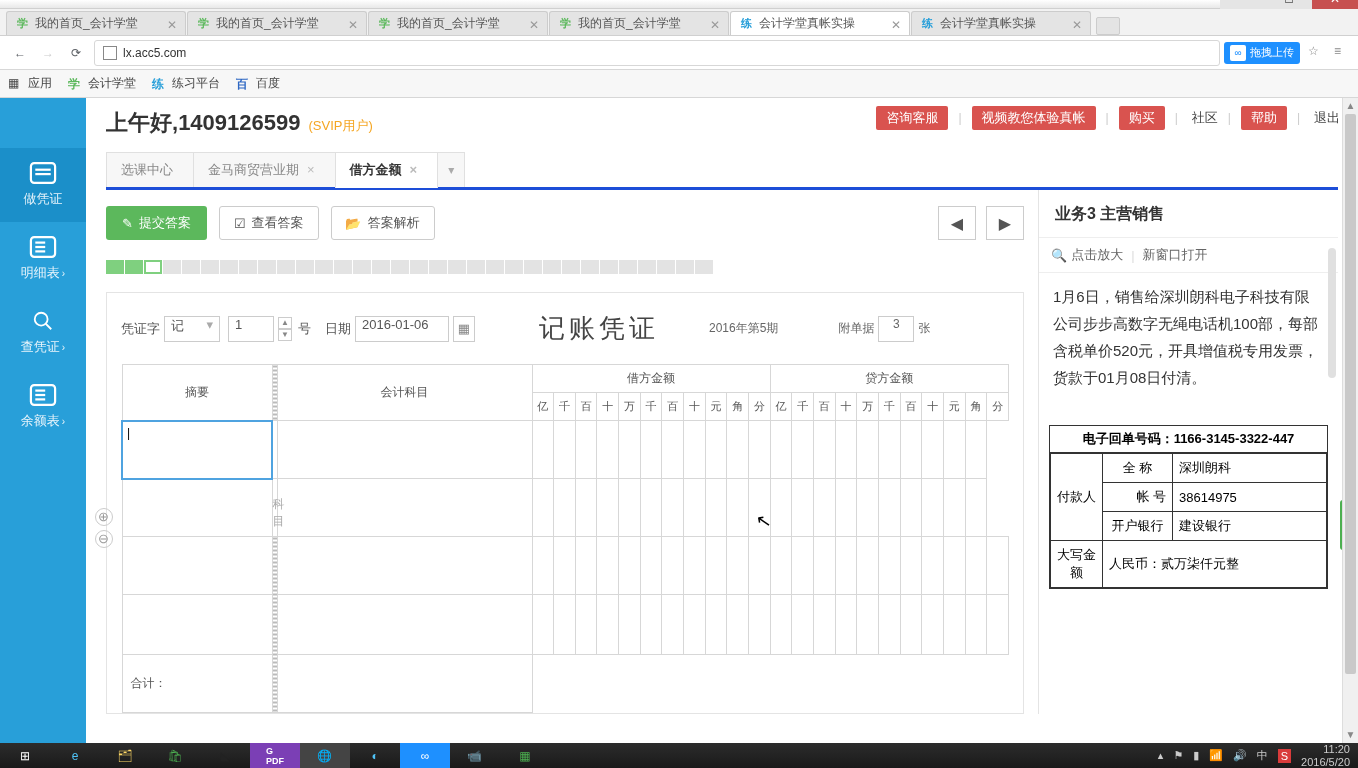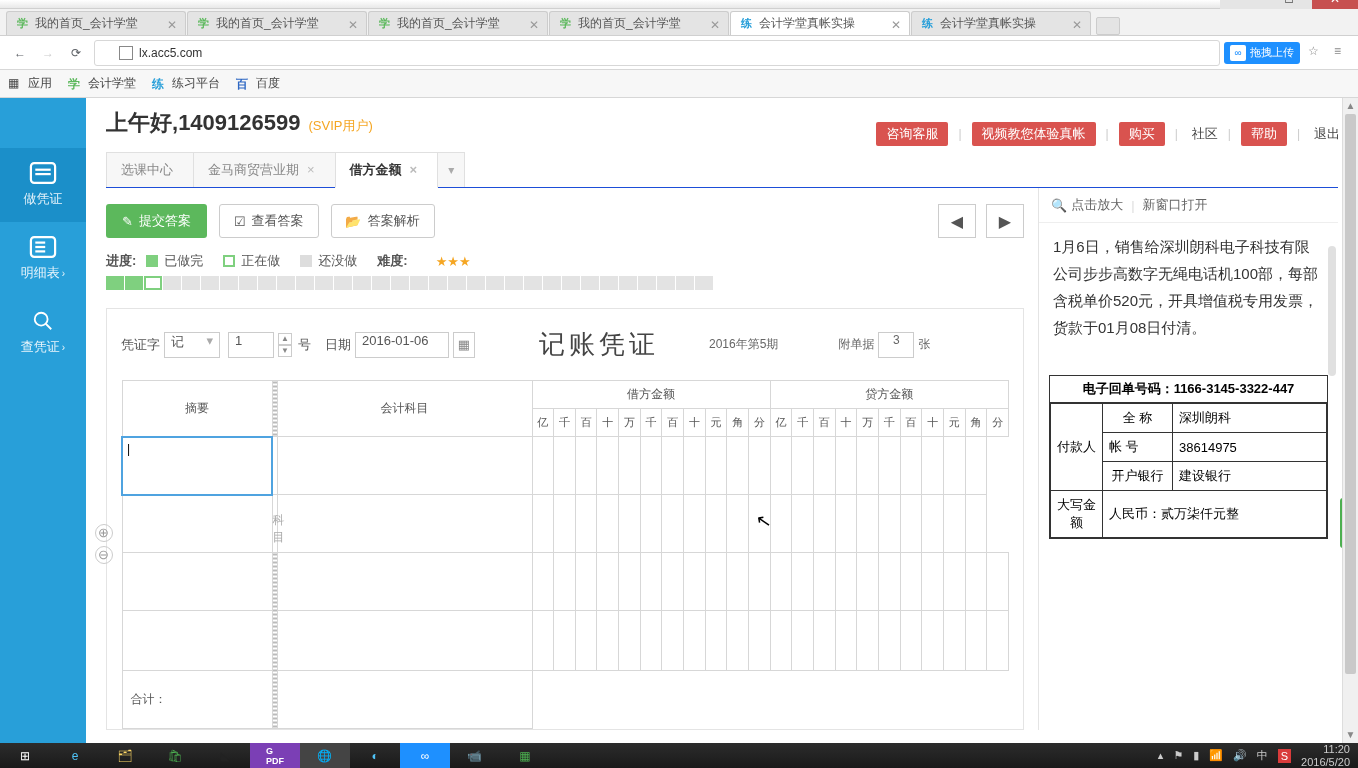--- a/index.html
+++ b/index.html
@@ -18,21 +18,21 @@
 .btab { height:24px; padding:0 26px 0 8px; display:flex; align-items:center; background:#e4e4e4; border:1px solid #ccc; border-bottom:none; border-radius:3px 3px 0 0; margin-right:1px; font-size:12px; color:#555; position:relative; min-width:180px; max-width:200px; }
 .btab.active { background:#fff; }
 .btab .favicon { width:15px; height:15px; margin-right:5px; display:inline-flex; align-items:center; justify-content:center; font-size:11px; font-weight:bold; }
 .btab .tclose { position:absolute; right:6px; width:12px; height:12px; color:#999; }
 .btab .ttext { overflow:hidden; text-overflow:ellipsis; white-space:nowrap; max-width:130px; }
 .newtab { width:24px; height:18px; background:#e4e4e4; border:1px solid #ccc; margin-left:4px; border-radius:2px; }
 
 
 .urlbar { height:34px; background:#fff; display:flex; align-items:center; border-bottom:1px solid #d7d7d7; padding:0 6px; }
 .nav-btn { width:28px; height:26px; display:flex; align-items:center; justify-content:center; color:#5f6368; }
-.urlfield { flex:1; height:26px; border:1px solid #d7d7d7; border-radius:3px; display:flex; align-items:center; padding:0 24px; margin:0 4px; }
+.urlfield { flex:1; height:26px; border:1px solid #d7d7d7; border-radius:3px; display:flex; align-items:center; padding:0 8px; margin:0 4px; }
 .urlfield .globe { width:14px; height:14px; border:1px solid #888; margin-right:6px; }
 .urlfield .urltext { flex:1; color:#333; }
 .upload-pill { background:#1e90ff; color:#fff; height:22px; padding:0 6px; border-radius:3px; display:flex; align-items:center; font-size:11px; }
 .upload-pill .ico { background:#fff; color:#1e90ff; width:16px; height:16px; border-radius:2px; margin-right:4px; display:flex; align-items:center; justify-content:center; font-size:10px; }
 .url-icon { width:18px; height:18px; margin-left:8px; color:#888; }
 
 
 .bookmarks { height:28px; background:#f7f7f7; display:flex; align-items:center; padding:0 8px; border-bottom:1px solid #d7d7d7; color:#444; }
 .bm-item { display:flex; align-items:center; margin-right:16px; }
 .bm-item .bico { width:16px; height:16px; margin-right:4px; }
@@ -43,26 +43,26 @@
 .ls-item { width:100%; display:flex; flex-direction:column; align-items:center; padding:14px 0; font-size:13px; cursor:pointer; }
 .ls-item.active { background:#1b8fc9; }
 .ls-icon { width:28px; height:22px; margin-bottom:6px; }
 .ls-item .chev { margin-left:2px; font-size:10px; }
 
 .main-area { flex:1; background:#fff; overflow:hidden; display:flex; flex-direction:column; position:relative; }
 .main-inner { padding:0 20px; }
 
 .greeting { font-size:22px; font-weight:bold; color:#333; padding:10px 0 6px 0; display:flex; align-items:baseline; }
 .greeting .svip { color:#f5a623; font-size:13px; font-weight:normal; margin-left:8px; }
-.top-links { position:absolute; right:18px; top:24px; display:flex; align-items:center; }
+.top-links { position:absolute; right:18px; top:8px; display:flex; align-items:center; }
 .top-links .red-btn { background:#d9534f; color:#fff; padding:3px 10px; font-size:13px; margin-left:10px; border-radius:2px; }
 .top-links .txt-link { color:#444; margin-left:14px; font-size:13px; }
 .top-links .sep { color:#ccc; margin-left:10px; }
 
-.page-tabs { display:flex; border-bottom:1px solid #1d4ed8; margin-top:8px; }
+.page-tabs { display:flex; border-bottom:3px solid #1d4ed8; margin-top:8px; }
 .ptab { padding:8px 20px 8px 14px; color:#888; background:#f7f7f7; border:1px solid #e0e0e0; border-bottom:none; margin-right:-1px; position:relative; font-size:13px; }
 .ptab.active { background:#fff; color:#333; border-bottom:1px solid #fff; margin-bottom:-1px; font-weight:bold; }
 .ptab .pclose { margin-left:8px; color:#bbb; }
 .ptab-arrow { width:28px; border:1px solid #e0e0e0; border-bottom:none; display:flex; align-items:center; justify-content:center; color:#aaa; background:#f7f7f7; }
 
 .toolbar { display:flex; align-items:center; padding:16px 0 14px 0; }
 .btn-green { background:#5cb85c; color:#fff; border:none; padding:8px 16px; border-radius:3px; display:flex; align-items:center; font-size:13px; }
 .btn-white { background:#fff; border:1px solid #ccc; color:#555; padding:7px 14px; border-radius:3px; display:flex; align-items:center; margin-left:12px; font-size:13px; }
 .btn-ico { margin-right:6px; }
 .toolbar .spacer { flex:1; }
@@ -236,20 +236,29 @@
           <line x1="5" y1="14" x2="14" y2="14" stroke="#fff" stroke-width="2"></line>
         </svg>
       <span><span>明细表</span><span class="chev">›</span></span>
     </div>
     <div class="ls-item">
       <svg class="ls-icon" viewBox="0 0 24 24">
           <circle cx="10" cy="10" r="7" fill="none" stroke="#fff" stroke-width="2"></circle>
           <line x1="15" y1="15" x2="21" y2="21" stroke="#fff" stroke-width="2"></line>
         </svg>
       <span><span>查凭证</span><span class="chev">›</span></span>
+    </div>
+    <div class="ls-item">
+      <svg class="ls-icon" viewBox="0 0 24 20">
+          <rect x="1" y="1" width="22" height="18" rx="3" fill="none" stroke="#fff" stroke-width="2"></rect>
+          <line x1="5" y1="6" x2="14" y2="6" stroke="#fff" stroke-width="2"></line>
+          <line x1="5" y1="10" x2="14" y2="10" stroke="#fff" stroke-width="2"></line>
+          <line x1="5" y1="14" x2="14" y2="14" stroke="#fff" stroke-width="2"></line>
+        </svg>
+      <span><span>余额表</span><span class="chev">›</span></span>
     </div>
   </div>
 
   <div class="main-area">
     <div class="main-inner">
     <div class="top-links">
       <span class="red-btn">咨询客服</span>
       <span class="sep">|</span>
       <span class="red-btn">视频教您体验真帐</span>
       <span class="sep">|</span>
@@ -289,37 +298,20 @@
               </button>
       <button class="btn-white">
                 <span class="btn-ico">📂</span>
                 <span>答案解析</span>
               </button>
       <div class="spacer"></div>
       <div class="nav-square">◀</div>
       <div class="nav-square">▶</div>
     </div>
 
-    <div class="legend">
-      <span class="lbl">进度:</span>
-      <span class="item">
-                <span class="sq done"></span>
-                <span>已做完</span>
-              </span>
-      <span class="item">
-                <span class="sq doing"></span>
-                <span>正在做</span>
-              </span>
-      <span class="item">
-                <span class="sq todo"></span>
-                <span>还没做</span>
-              </span>
-      <span class="diff-lbl">难度:</span>
-      <span class="diff">★★★</span>
-    </div>
     <div class="progress-strip" id="pstrip">
               <div class="pcell done"></div>
               <div class="pcell done"></div>
               <div class="pcell doing"></div>
               <div class="pcell todo"></div>
               <div class="pcell todo"></div>
               <div class="pcell todo"></div>
               <div class="pcell todo"></div>
               <div class="pcell todo"></div>
               <div class="pcell todo"></div>
@@ -554,40 +546,41 @@
           <tr class="sum-row">
             <td colspan="3">合计：</td>
           </tr>
         </tbody>
       </table>
       </div>
     </div>
       </div>
 
       <div class="right-panel">
+        <div class="rp-head">业务3 主营销售</div>
         <div class="rp-tools">
           <span class="t1">
                 <span style="margin-right:4px">🔍</span>
                 <span>点击放大</span>
               </span>
           <span class="sep2">|</span>
           <span>新窗口打开</span>
         </div>
         <div class="rp-body">1月6日，销售给深圳朗科电子科技有限公司步步高数字无绳电话机100部，每部含税单价520元，开具增值税专用发票，货款于01月08日付清。</div>
         <div class="rp-receipt">
           <div class="rh"><span>电子回单号码：</span><span>1166-3145-3322-447</span></div>
           <table class="rtable">
             <tbody>
                   <tr>
                     <td rowspan="3" style="width:52px;text-align:left">付款人</td>
                 <td style="width:70px;text-align:center">全 称</td>
                 <td>深圳朗科</td>
                   </tr>
             <tr>
-                    <td style="text-align:left">帐 号</td>
+                    <td style="text-align:right">帐 号</td>
                     <td>38614975</td>
                   </tr>
             <tr>
                     <td style="text-align:center">开户银行</td>
                     <td>建设银行</td>
                   </tr>
             <tr>
                     <td style="text-align:center">大写金额</td>
                     <td colspan="2">人民币：贰万柒仟元整</td>
                   </tr>

